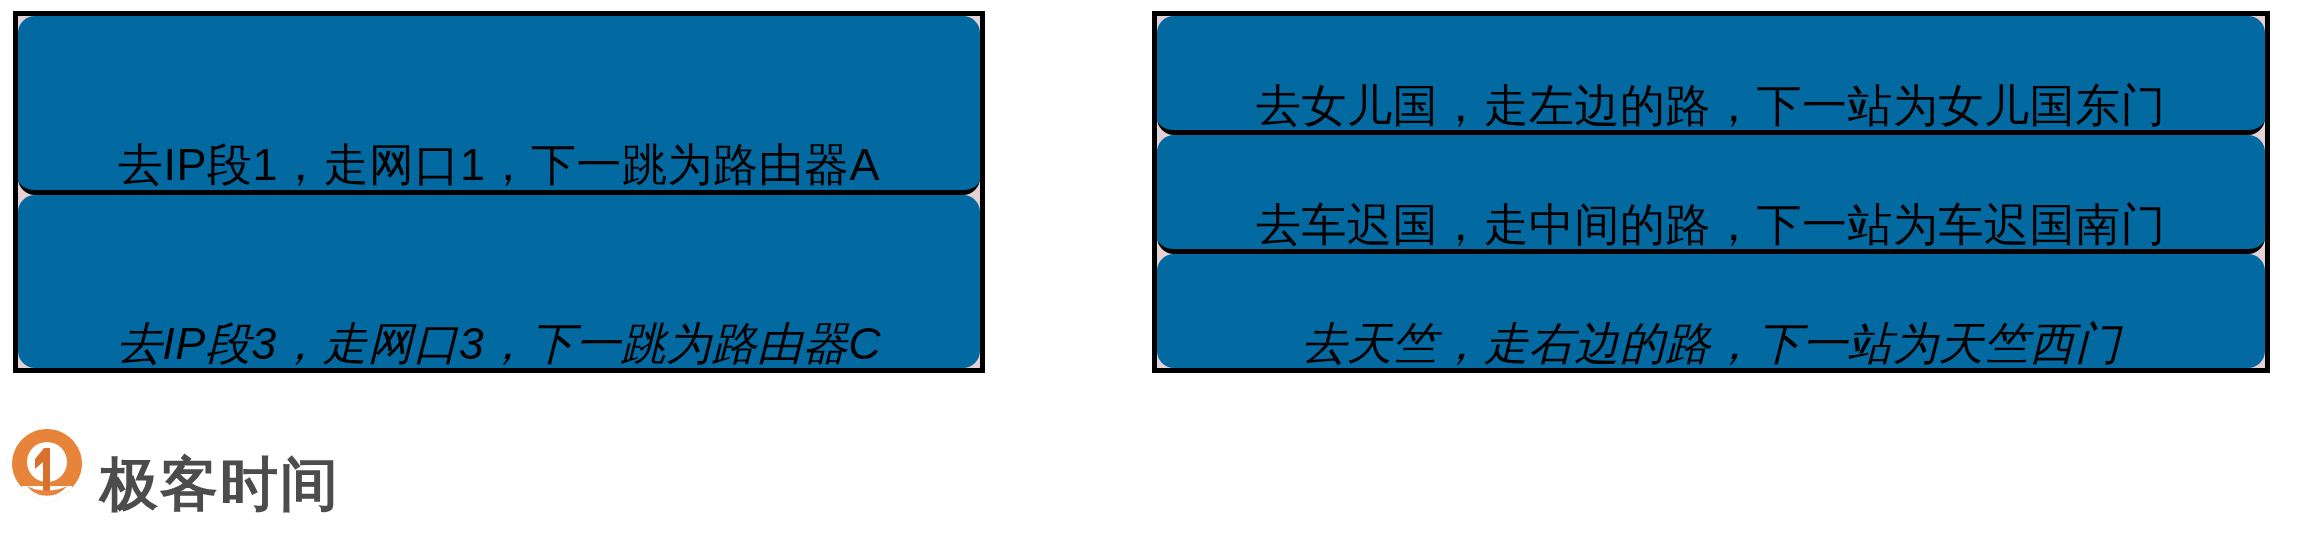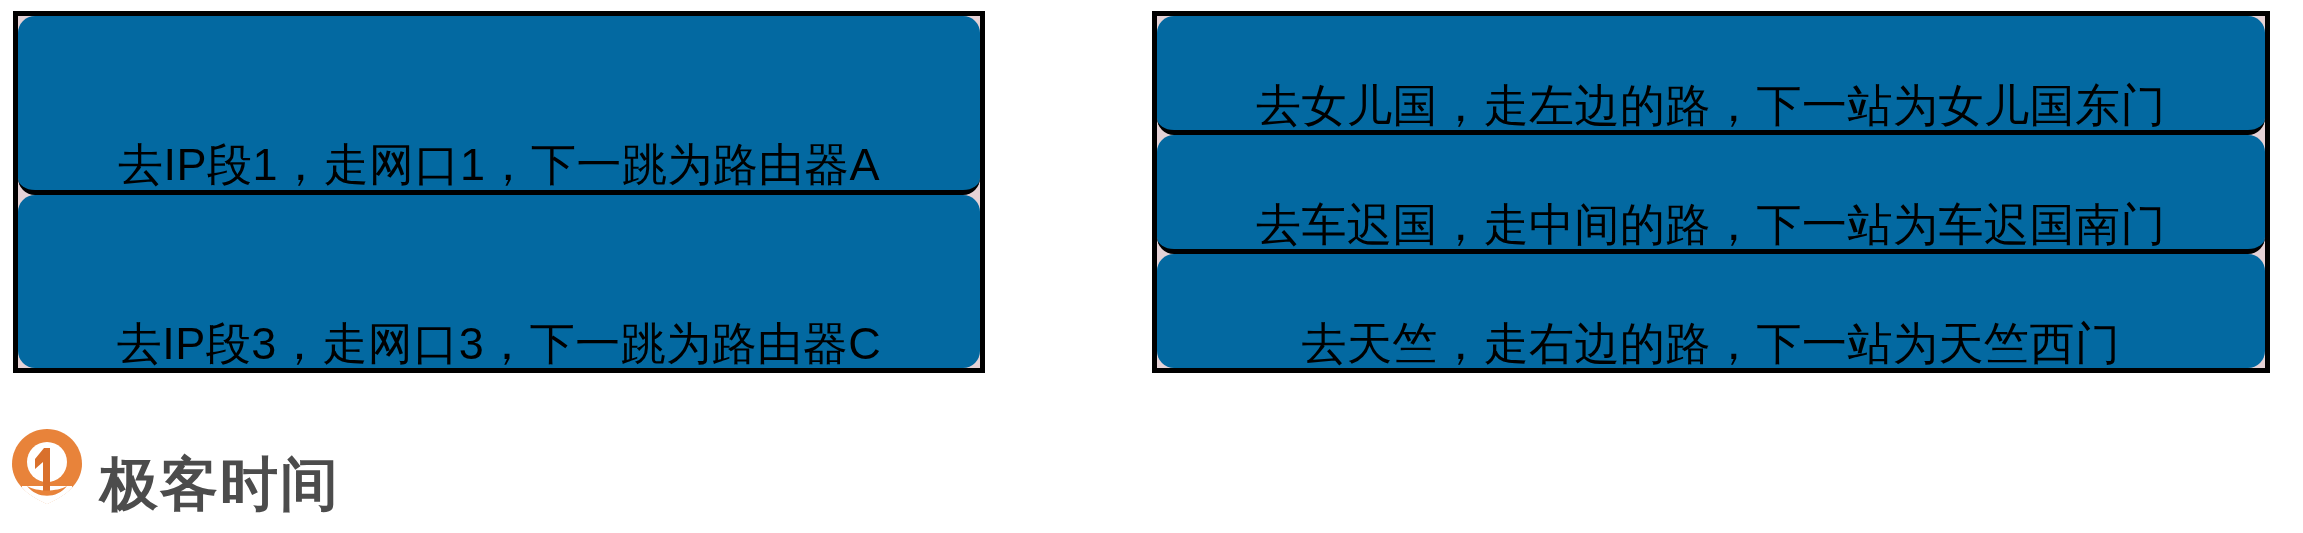--- a/index.html
+++ b/index.html
@@ -52,20 +52,21 @@
     align-items: flex-end;
     justify-content: center;
     background: #0369a1;
     box-sizing: border-box;
     border-bottom: 5px solid #000000;
     overflow: hidden;
     border-radius: 17px;
   }
   .route-row:last-child {
     border-bottom: none;
+    font-style: italic;
   }
 
   .route-text {
     font-family: "Liberation Sans", "DejaVu Sans", sans-serif;
     font-size: 45px;
     line-height: 1.1;
     color: #000000;
     letter-spacing: 0.5px;
     white-space: nowrap;
     text-align: center;

